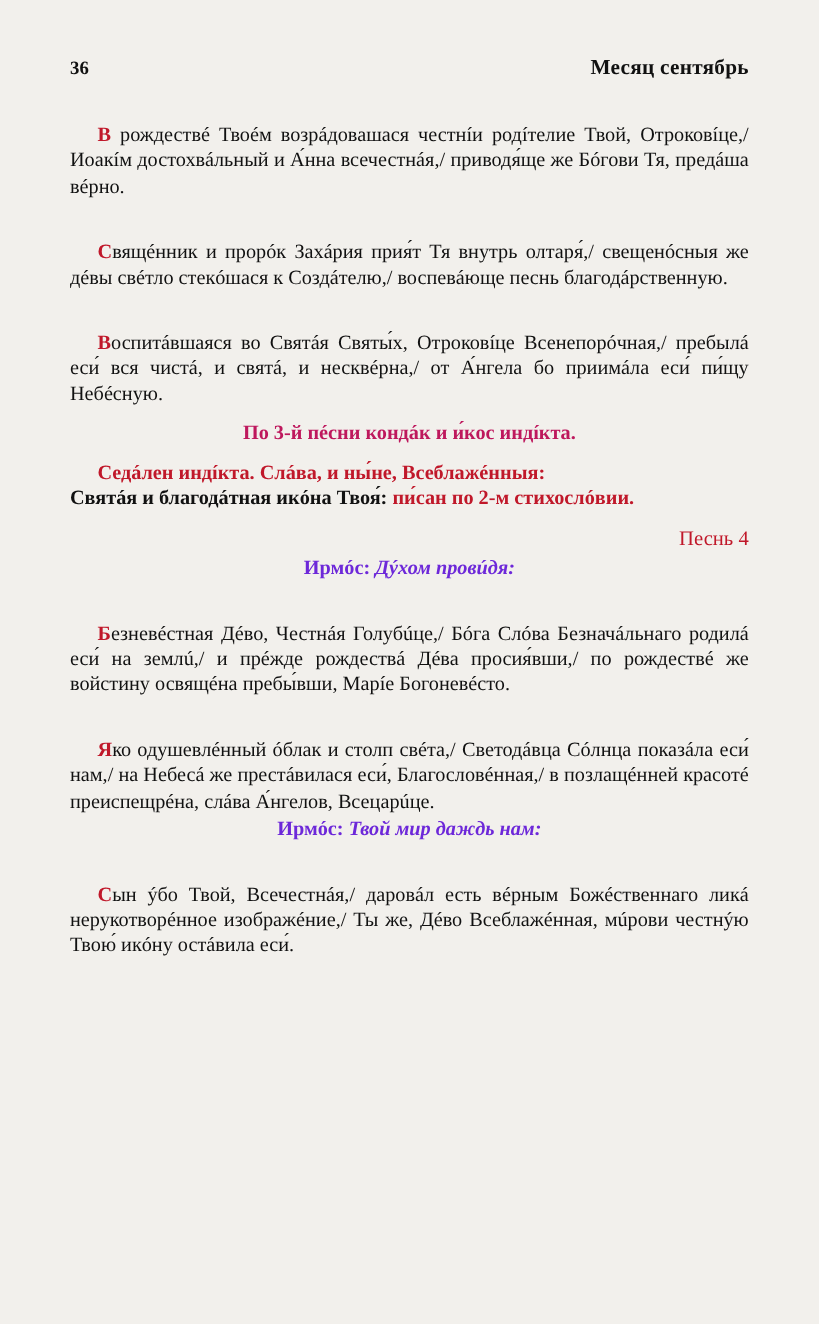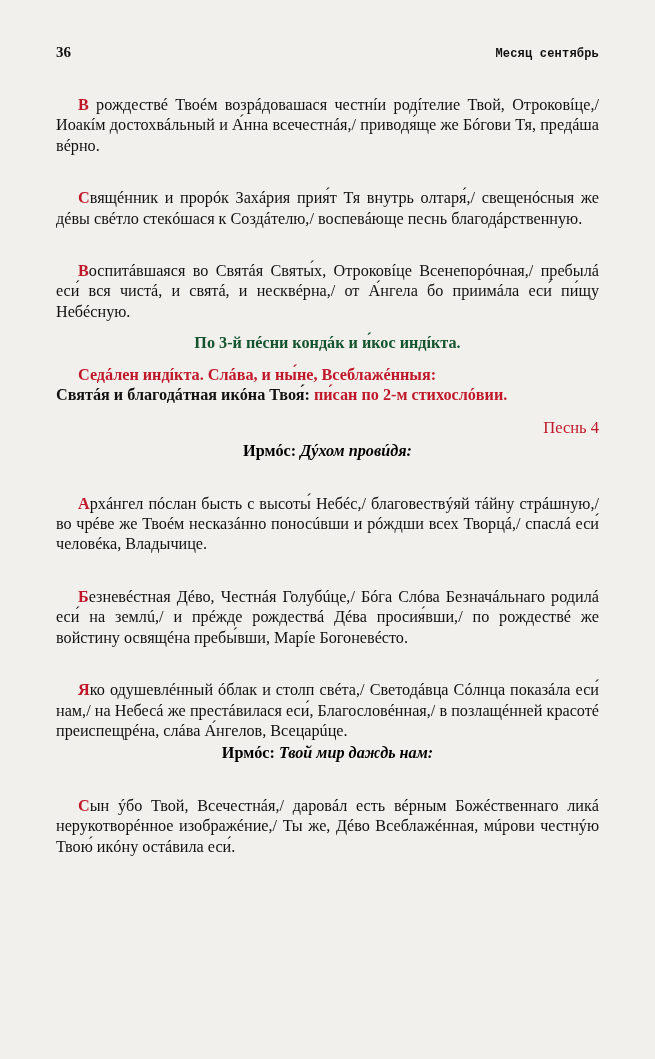--- a/index.html
+++ b/index.html
@@ -27,40 +27,39 @@
     justify-content: space-between;
     font-weight: bold;
     font-size: 14.5px;
     margin-bottom: 34px;
   }
   .header .pageno {
     font-family: "Liberation Serif", serif;
     font-size: 15px;
   }
   .header .booktitle {
-    font-size: 12px;
+    font-size: 17px;
     letter-spacing: 0.2px;
-    font-family: Liberation Mono, monospace;
   }
   .content {
     font-size: 16.2px;
     line-height: 1.26;
   }
   p {
     margin: 0 0 1px 0;
     text-align: justify;
     text-indent: 22px;
     text-justify: inter-word;
   }
   .drop {
     color: #c0182a;
     font-weight: bold;
   }
   .rubric {
-    color: #14532d;
+    color: #be185d;
     font-weight: bold;
     text-align: center;
     text-indent: 0;
     margin: 11px 0 9px 0;
   }
   .sedalen {
     color: #c0182a;
     font-weight: bold;
     margin: 11px 0 11px 0;
     text-indent: 22px;
@@ -74,21 +73,21 @@
     font-weight: normal;
     text-align: right;
     text-indent: 0;
     margin: 13px 0 2px 0;
     font-size: 16.5px;
   }
   .irmos {
     text-align: center;
     text-indent: 0;
     margin: 0 0 3px 0;
-    color: #000000;
+    color: #6d28d9;
     font-weight: bold;
   }
   .irmos .ital {
     font-style: italic;
   }
   .para-block {
     margin-bottom: 2px;
     margin-top: 32px;
   }
 </style>
@@ -110,21 +109,20 @@
 
     <p class="para-block"><span class="drop">В</span><span>оспитáвшаяся во Святáя Святы́х, Отроковíце Всенепорóчная,/ пребылá еси́ вся чистá, и святá, и несквéрна,/ от А́нгела бо приимáла еси́ пи́щу Небéсную.</span></p>
 
     <p class="rubric">По 3-й пéсни кондáк и и́кос индíкта.</p>
 
     <p class="sedalen"><span>Седáлен индíкта. Слáва, и ны́не, Всеблажéнныя:</span><br><span class="black">Святáя и благодáтная икóна Твоя́: </span><span>пи́сан по 2-м стихослóвии.</span></p>
 
     <p class="song-title">Песнь 4</p>
     <p class="irmos"><span>Ирмóс: </span><span class="ital">Дýхом провúдя:</span></p>
 
-    <p class="para-block"><span class="drop">А</span><span>рхáнгел пóслан бысть с высоты́ Небéс,/ благовествýяй тáйну стрáшную,/ во чрéве же Твоéм несказáнно поносúвши и рóждши всех Творцá,/ спаслá еси́ человéка, Владычице.</span></p>
 
     <p class="para-block"><span class="drop">Б</span><span>езневéстная Дéво, Честнáя Голубúце,/ Бóга Слóва Безначáльнаго родилá еси́ на землú,/ и прéжде рождествá Дéва просия́вши,/ по рождествé же войстину освящéна пребы́вши, Марíе Богоневéсто.</span></p>
 
 
     <p class="para-block"><span class="drop">Я</span><span>ко одушевлéнный óблак и столп свéта,/ Светодáвца Сóлнца показáла еси́ нам,/ на Небесá же престáвилася еси́, Благословéнная,/ в позлащéнней красотé преиспещрéна, слáва А́нгелов, Всецарúце.</span></p>
 
     <p class="irmos"><span>Ирмóс: </span><span class="ital">Твой мир даждь нам:</span></p>
 
     <p class="para-block"><span class="drop">С</span><span>ын ýбо Твой, Всечестнáя,/ даровáл есть вéрным Божéственнаго ликá нерукотворéнное изображéние,/ Ты же, Дéво Всеблажéнная, мúрови честнýю Твою́ икóну остáвила еси́.</span></p>
 

